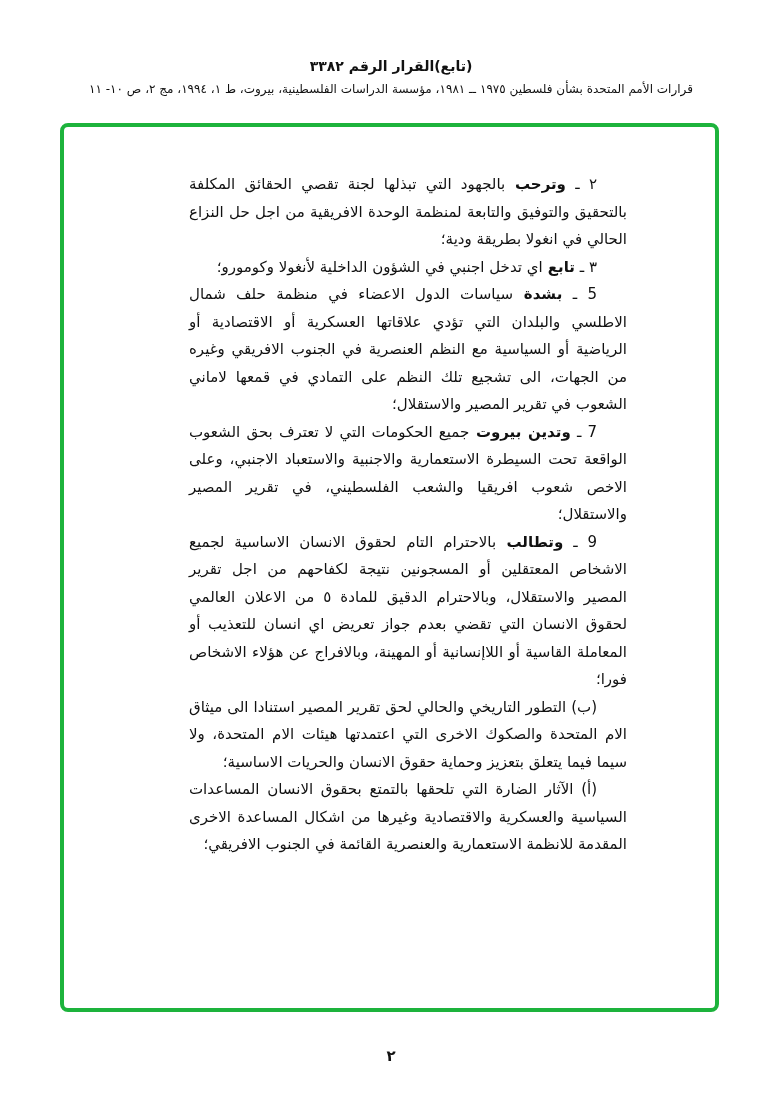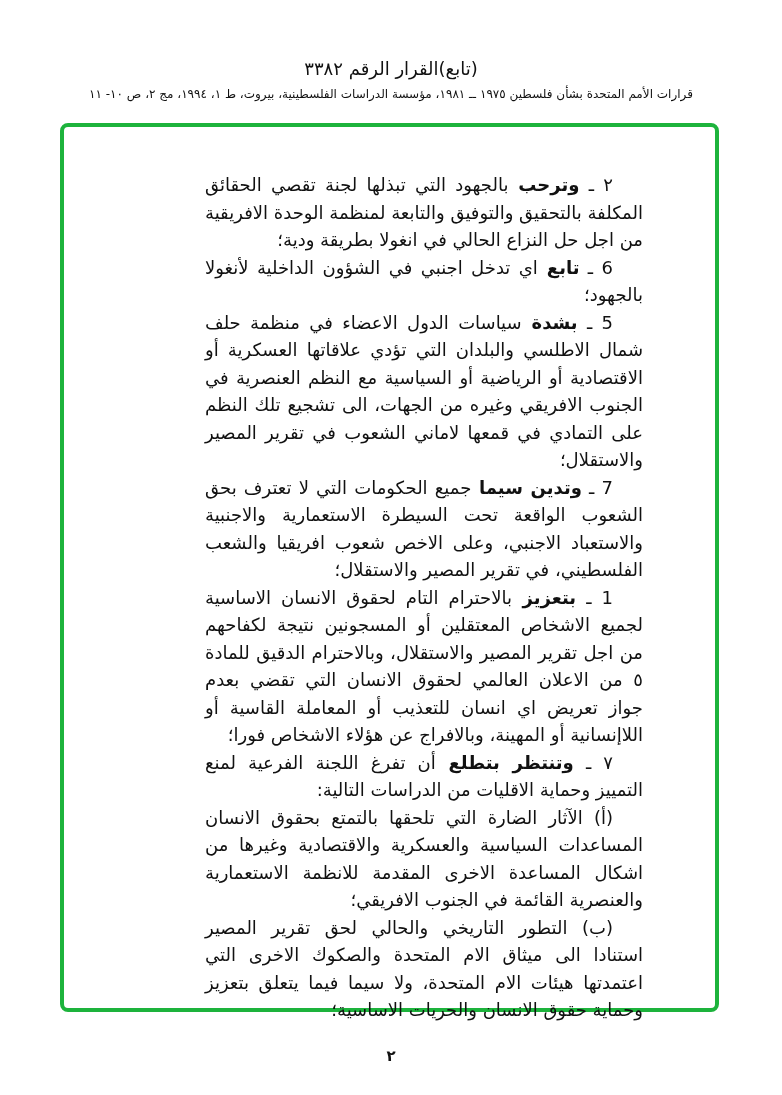--- a/index.html
+++ b/index.html
@@ -17,22 +17,22 @@
     overflow: hidden;
   }
   .page-header {
     position: absolute;
     top: 58px;
     left: 0;
     right: 0;
     text-align: center;
   }
   .doc-title {
-    font-size: 18px;
-    font-weight: normal;
+    font-size: 14px;
+    font-weight: bold;
     letter-spacing: 0.5px;
     margin: 0 0 4px 0;
   }
   .doc-subtitle {
     font-size: 12px;
     font-weight: normal;
     margin: 8px;
     white-space: nowrap;
   }
   .green-frame {
@@ -42,25 +42,25 @@
     width: 651px;
     height: 881px;
     border: 4px solid #1db33c;
     border-radius: 8px;
     background: #ffffff;
     box-sizing: content-box;
   }
   .doc-body {
     position: absolute;
     top: 44px;
-    right: 72px;
+    right: 88px;
     width: 438px;
     direction: rtl;
     text-align: justify;
-    font-size: 18px;
+    font-size: 15px;
     line-height: 27.5px;
   }
   .doc-paragraph {
     margin: 0;
     text-indent: 30px;
   }
   .doc-paragraph .lead {
     font-weight: bold;
   }
   .page-number {
@@ -83,56 +83,51 @@
 
 <div class="green-frame">
   <div class="doc-body">
   <p class="doc-paragraph">
     <span class="marker">٢ ـ </span>
     <span class="lead">وترحب </span>
     <span class="rest">بالجهود التي تبذلها لجنة تقصي الحقائق المكلفة بالتحقيق والتوفيق والتابعة لمنظمة الوحدة الافريقية من اجل حل النزاع الحالي في انغولا بطريقة ودية؛</span>
   </p>
 
   <p class="doc-paragraph">
-    <span class="marker">6 ـ </span>
+    <span class="marker">٣ ـ </span>
     <span class="lead">تابع </span>
-    <span class="rest">اي تدخل اجنبي في الشؤون الداخلية لأنغولا بالجهود؛</span>
+    <span class="rest">اي تدخل اجنبي في الشؤون الداخلية لأنغولا وكومورو؛</span>
   </p>
 
   <p class="doc-paragraph">
     <span class="marker">5 ـ </span>
     <span class="lead">بشدة </span>
     <span class="rest">سياسات الدول الاعضاء في منظمة حلف شمال الاطلسي والبلدان التي تؤدي علاقاتها العسكرية أو الاقتصادية أو الرياضية أو السياسية مع النظم العنصرية في الجنوب الافريقي وغيره من الجهات، الى تشجيع تلك النظم على التمادي في قمعها لاماني الشعوب في تقرير المصير والاستقلال؛</span>
   </p>
 
   <p class="doc-paragraph">
     <span class="marker">7 ـ </span>
-    <span class="lead">وتدين سيما </span>
+    <span class="lead">وتدين بيروت </span>
     <span class="rest">جميع الحكومات التي لا تعترف بحق الشعوب الواقعة تحت السيطرة الاستعمارية والاجنبية والاستعباد الاجنبي، وعلى الاخص شعوب افريقيا والشعب الفلسطيني، في تقرير المصير والاستقلال؛</span>
   </p>
 
   <p class="doc-paragraph">
-    <span class="marker">1 ـ </span>
-    <span class="lead">بتعزيز </span>
+    <span class="marker">9 ـ </span>
+    <span class="lead">وتطالب </span>
     <span class="rest">بالاحترام التام لحقوق الانسان الاساسية لجميع الاشخاص المعتقلين أو المسجونين نتيجة لكفاحهم من اجل تقرير المصير والاستقلال، وبالاحترام الدقيق للمادة ٥ من الاعلان العالمي لحقوق الانسان التي تقضي بعدم جواز تعريض اي انسان للتعذيب أو المعاملة القاسية أو اللاإنسانية أو المهينة، وبالافراج عن هؤلاء الاشخاص فورا؛</span>
   </p>
 
+
   <p class="doc-paragraph">
-    <span class="marker">٧ ـ </span>
-    <span class="lead">وتنتظر بتطلع </span>
-    <span class="rest">أن تفرغ اللجنة الفرعية لمنع التمييز وحماية الاقليات من الدراسات التالية:</span>
+    <span class="marker">(ب) </span>
+    
+    <span class="rest">التطور التاريخي والحالي لحق تقرير المصير استنادا الى ميثاق الام المتحدة والصكوك الاخرى التي اعتمدتها هيئات الام المتحدة، ولا سيما فيما يتعلق بتعزيز وحماية حقوق الانسان والحريات الاساسية؛</span>
   </p>
 
   <p class="doc-paragraph">
     <span class="marker">(أ) </span>
     
     <span class="rest">الآثار الضارة التي تلحقها بالتمتع بحقوق الانسان المساعدات السياسية والعسكرية والاقتصادية وغيرها من اشكال المساعدة الاخرى المقدمة للانظمة الاستعمارية والعنصرية القائمة في الجنوب الافريقي؛</span>
   </p>
-
-  <p class="doc-paragraph">
-    <span class="marker">(ب) </span>
-    
-    <span class="rest">التطور التاريخي والحالي لحق تقرير المصير استنادا الى ميثاق الام المتحدة والصكوك الاخرى التي اعتمدتها هيئات الام المتحدة، ولا سيما فيما يتعلق بتعزيز وحماية حقوق الانسان والحريات الاساسية؛</span>
-  </p>
 </div>
 </div>
 
 <div class="page-number">٢</div>
 
 </body></html>

